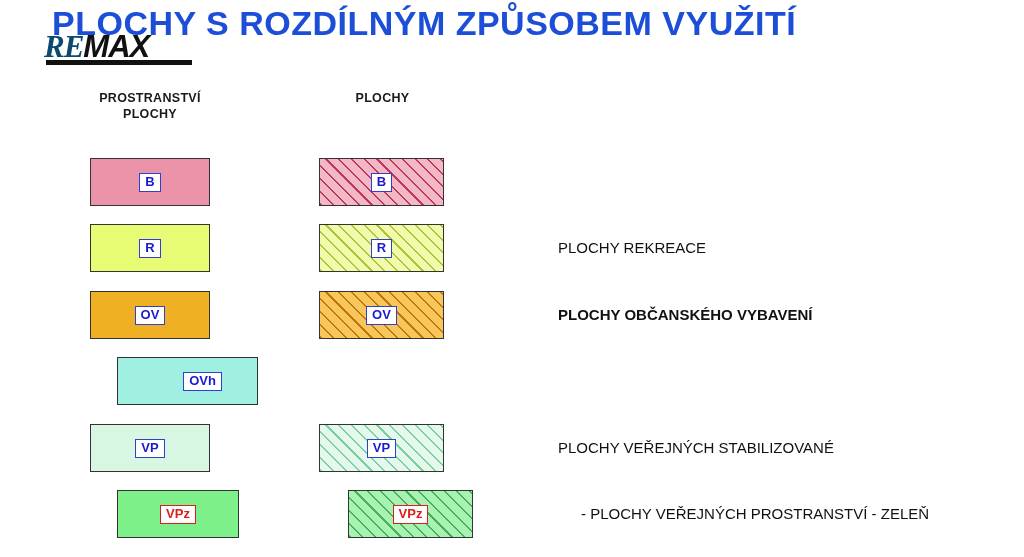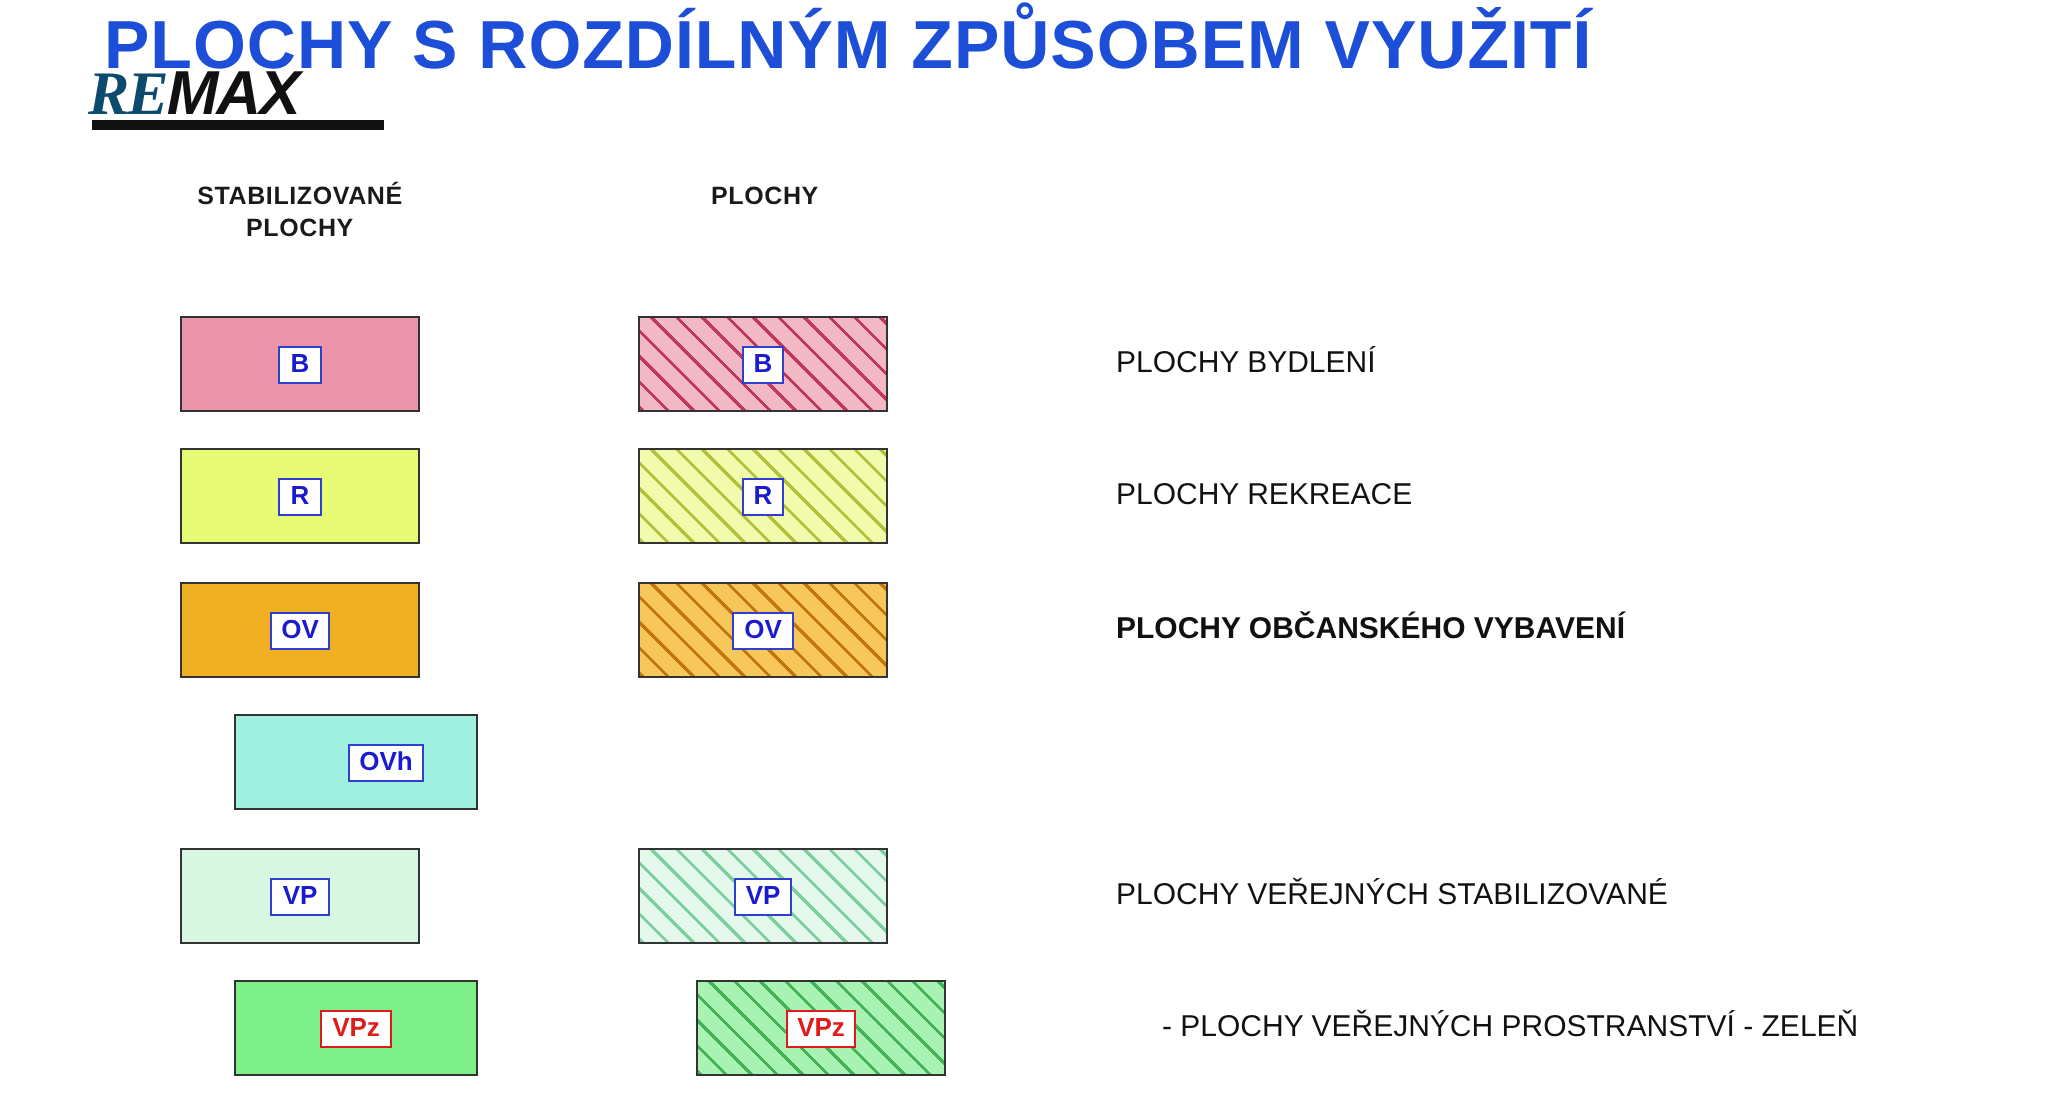--- a/index.html
+++ b/index.html
@@ -104,57 +104,56 @@
 <body>
 
 <div class="page-title">PLOCHY S ROZDÍLNÝM ZPŮSOBEM VYUŽITÍ</div>
 
 <div class="logo">
   <div class="logo-text"><span class="logo-red">RE</span><span>MAX</span></div>
   <div class="logo-bar"></div>
 </div>
 
 <div class="col-head col-head-stab">
-  <div>STABILIZOVANÉ</div>
+  <div>PROSTRANSTVÍ</div>
   <div>PLOCHY</div>
 </div>
 <div class="col-head col-head-zmen">
   <div>PLOCHY</div>
 </div>
 
 <div id="rows-container">
     <div class="row" style="top: 158px;">
       <div class="swatch" style="left: 90px; width: 120px; background: rgb(235, 147, 168);">
         <span class="swatch-label">B</span>
       </div>
       <div class="swatch" style="left: 319px; width: 125px; background: repeating-linear-gradient(45deg, rgb(192, 57, 92) 0px, rgb(192, 57, 92) 1.6px, rgba(0, 0, 0, 0) 1.6px, rgba(0, 0, 0, 0) 9px) rgb(243, 184, 198);">
         <span class="swatch-label">B</span>
       </div>
-      <div class="desc" style="left: 558px; top: 14px;">PLOCHY BYDLENÍ</div>
     </div>
     <div class="row" style="top: 224px;">
       <div class="swatch" style="left: 90px; width: 120px; background: rgb(232, 251, 116);">
         <span class="swatch-label">R</span>
       </div>
       <div class="swatch" style="left: 319px; width: 125px; background: repeating-linear-gradient(45deg, rgb(179, 194, 58) 0px, rgb(179, 194, 58) 1.6px, rgba(0, 0, 0, 0) 1.6px, rgba(0, 0, 0, 0) 9px) rgb(240, 251, 171);">
         <span class="swatch-label">R</span>
       </div>
       <div class="desc" style="left: 558px; top: 14px; text-align: center;">PLOCHY REKREACE</div>
     </div>
     <div class="row" style="top: 291px;">
       <div class="swatch" style="left: 90px; width: 120px; background: rgb(240, 176, 36);">
         <span class="swatch-label">OV</span>
       </div>
       <div class="swatch" style="left: 319px; width: 125px; background: repeating-linear-gradient(45deg, rgb(196, 117, 12) 0px, rgb(196, 117, 12) 1.6px, rgba(0, 0, 0, 0) 1.6px, rgba(0, 0, 0, 0) 9px) rgb(247, 199, 91);">
         <span class="swatch-label">OV</span>
       </div>
       <div class="desc" style="left: 558px; top: 14px; font-weight: bold;">PLOCHY OBČANSKÉHO VYBAVENÍ</div>
     </div>
     <div class="row" style="top: 357px;">
-      <div class="swatch" style="left: 117px; width: 122px; background: rgb(159, 240, 224); padding-left: 30px;">
+      <div class="swatch" style="left: 117px; width: 141px; background: rgb(159, 240, 224); padding-left: 30px;">
         <span class="swatch-label">OVh</span>
       </div>
     </div>
     <div class="row" style="top: 424px;">
       <div class="swatch" style="left: 90px; width: 120px; background: rgb(216, 247, 226);">
         <span class="swatch-label">VP</span>
       </div>
       <div class="swatch" style="left: 319px; width: 125px; background: repeating-linear-gradient(45deg, rgb(124, 207, 158) 0px, rgb(124, 207, 158) 1.6px, rgba(0, 0, 0, 0) 1.6px, rgba(0, 0, 0, 0) 9px) rgb(228, 248, 236);">
         <span class="swatch-label">VP</span>
       </div>

